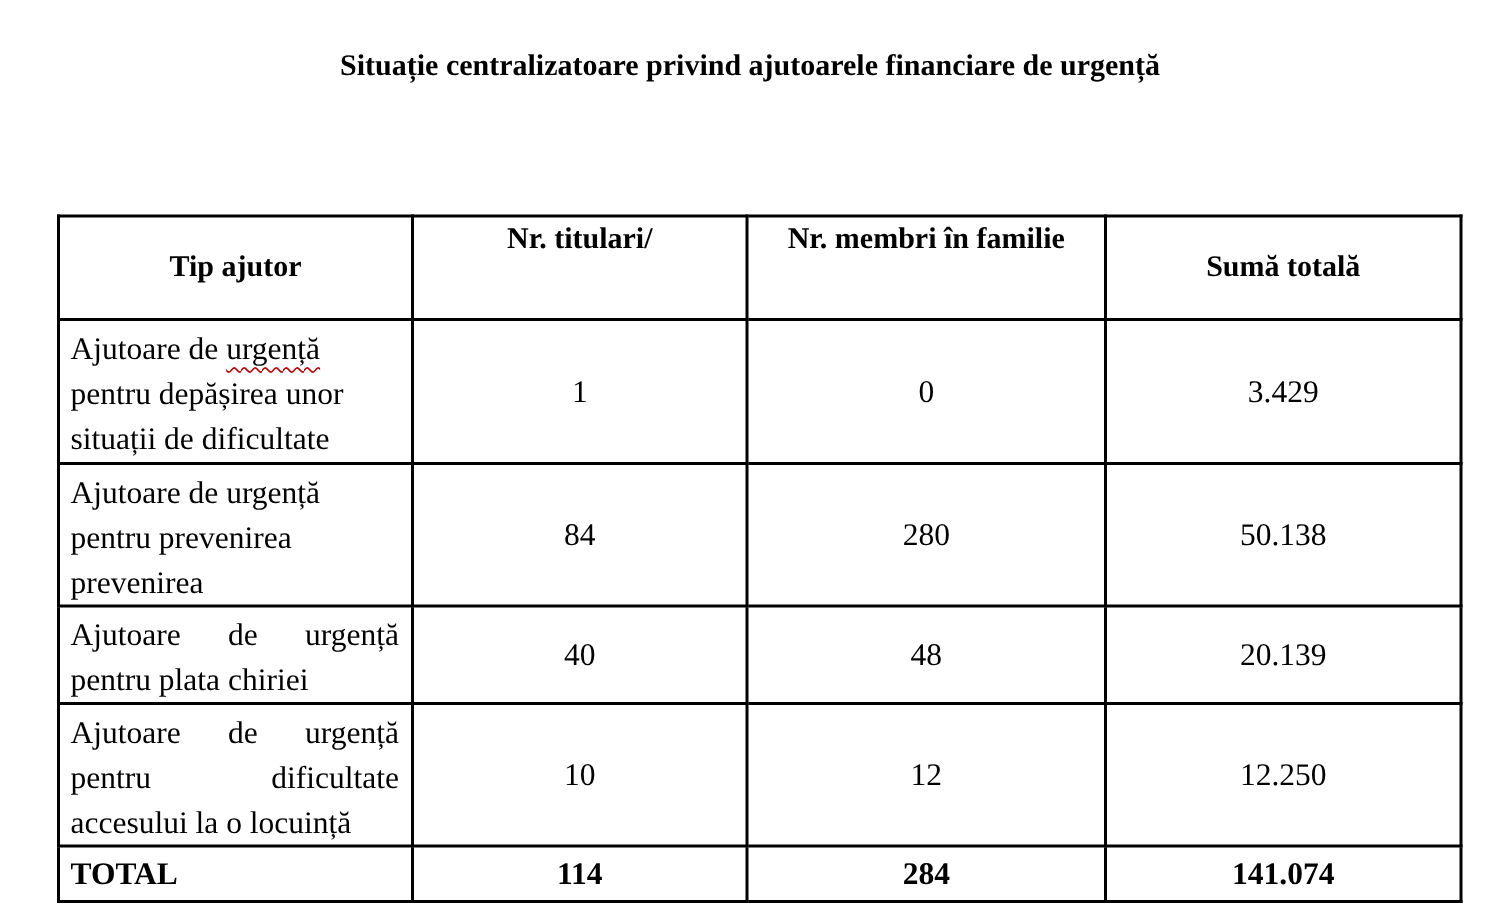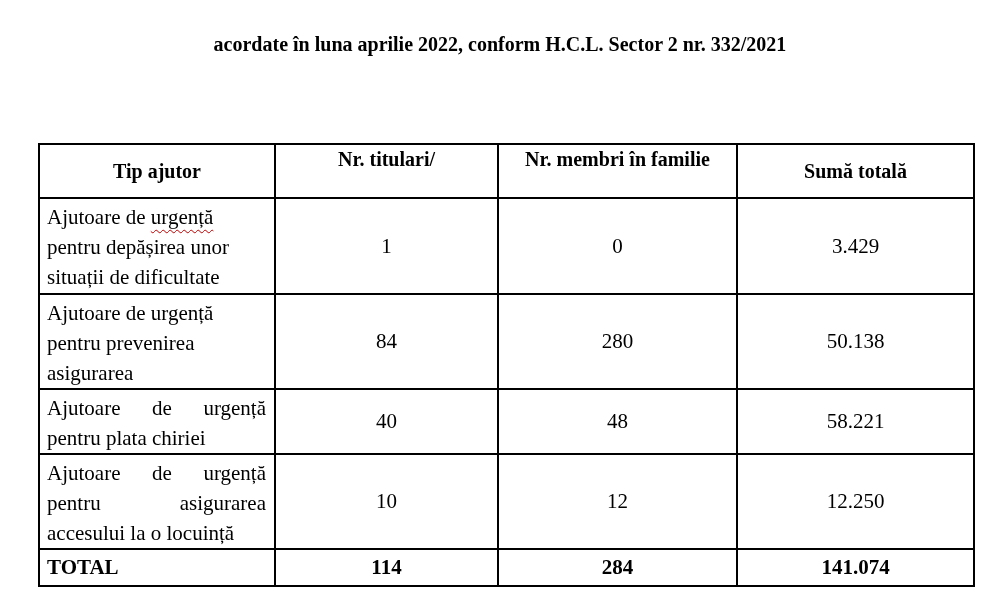--- a/index.html
+++ b/index.html
@@ -30,21 +30,21 @@
     left: 38px;
     top: 143px;
     width: 935px;
     border-collapse: collapse;
     table-layout: fixed;
   }
   th, td {
     border: 2px solid #000000;
     overflow: hidden;
   }
-  thead tr { height: 54px; }
+  thead tr { height: 69px; }
   th {
     font-weight: bold;
     font-size: 20px;
     text-align: center;
     padding: 0;
   }
   th.v-top { vertical-align: top; padding-top: 3px; }
   th.v-middle { vertical-align: middle; }
   tbody tr:nth-child(1) { height: 96px; }
   tbody tr:nth-child(2) { height: 95px; }
@@ -81,21 +81,21 @@
     text-decoration-color: var(--sq-color, #c00000);
     text-decoration-thickness: 1px;
     text-decoration-skip-ink: none;
     text-underline-offset: 5px;
   }
 </style>
 </head>
 <body>
 
 <div class="title-block">
-  <div>acordate în luna aprilie 2022, conform H.C.L. Sector 2 nr. 332/2021</div>
+  <div>Situație centralizatoare privind ajutoarele financiare de urgență</div>
 </div>
 
 <table class="main-table">
   <colgroup>
     <col style="width:236px">
     <col style="width:223px">
     <col style="width:239px">
     <col style="width:237px">
   </colgroup>
   <thead>
@@ -114,39 +114,39 @@
           <div class="line">situații de dificultate</div>
         </td>
         <td class="num">1</td>
         <td class="num">0</td>
         <td class="num">3.429</td>
       </tr>
       <tr>
         <td class="tip">
           <div class="line">Ajutoare de urgență</div>
           <div class="line">pentru prevenirea</div>
-          <div class="line">asigurarea</div>
+          <div class="line">prevenirea</div>
         </td>
         <td class="num">84</td>
         <td class="num">280</td>
         <td class="num">50.138</td>
       </tr>
       <tr>
         <td class="tip">
           <div class="line j">Ajutoare de urgență</div>
           <div class="line">pentru plata chiriei</div>
         </td>
         <td class="num">40</td>
         <td class="num">48</td>
-        <td class="num">58.221</td>
+        <td class="num">20.139</td>
       </tr>
       <tr>
         <td class="tip">
           <div class="line j">Ajutoare de urgență</div>
-          <div class="line j">pentru asigurarea</div>
+          <div class="line j">pentru dificultate</div>
           <div class="line">accesului la o locuință</div>
         </td>
         <td class="num">10</td>
         <td class="num">12</td>
         <td class="num">12.250</td>
       </tr>
     </tbody>
   <tfoot>
     <tr class="total-row">
       <td class="label">TOTAL</td>

